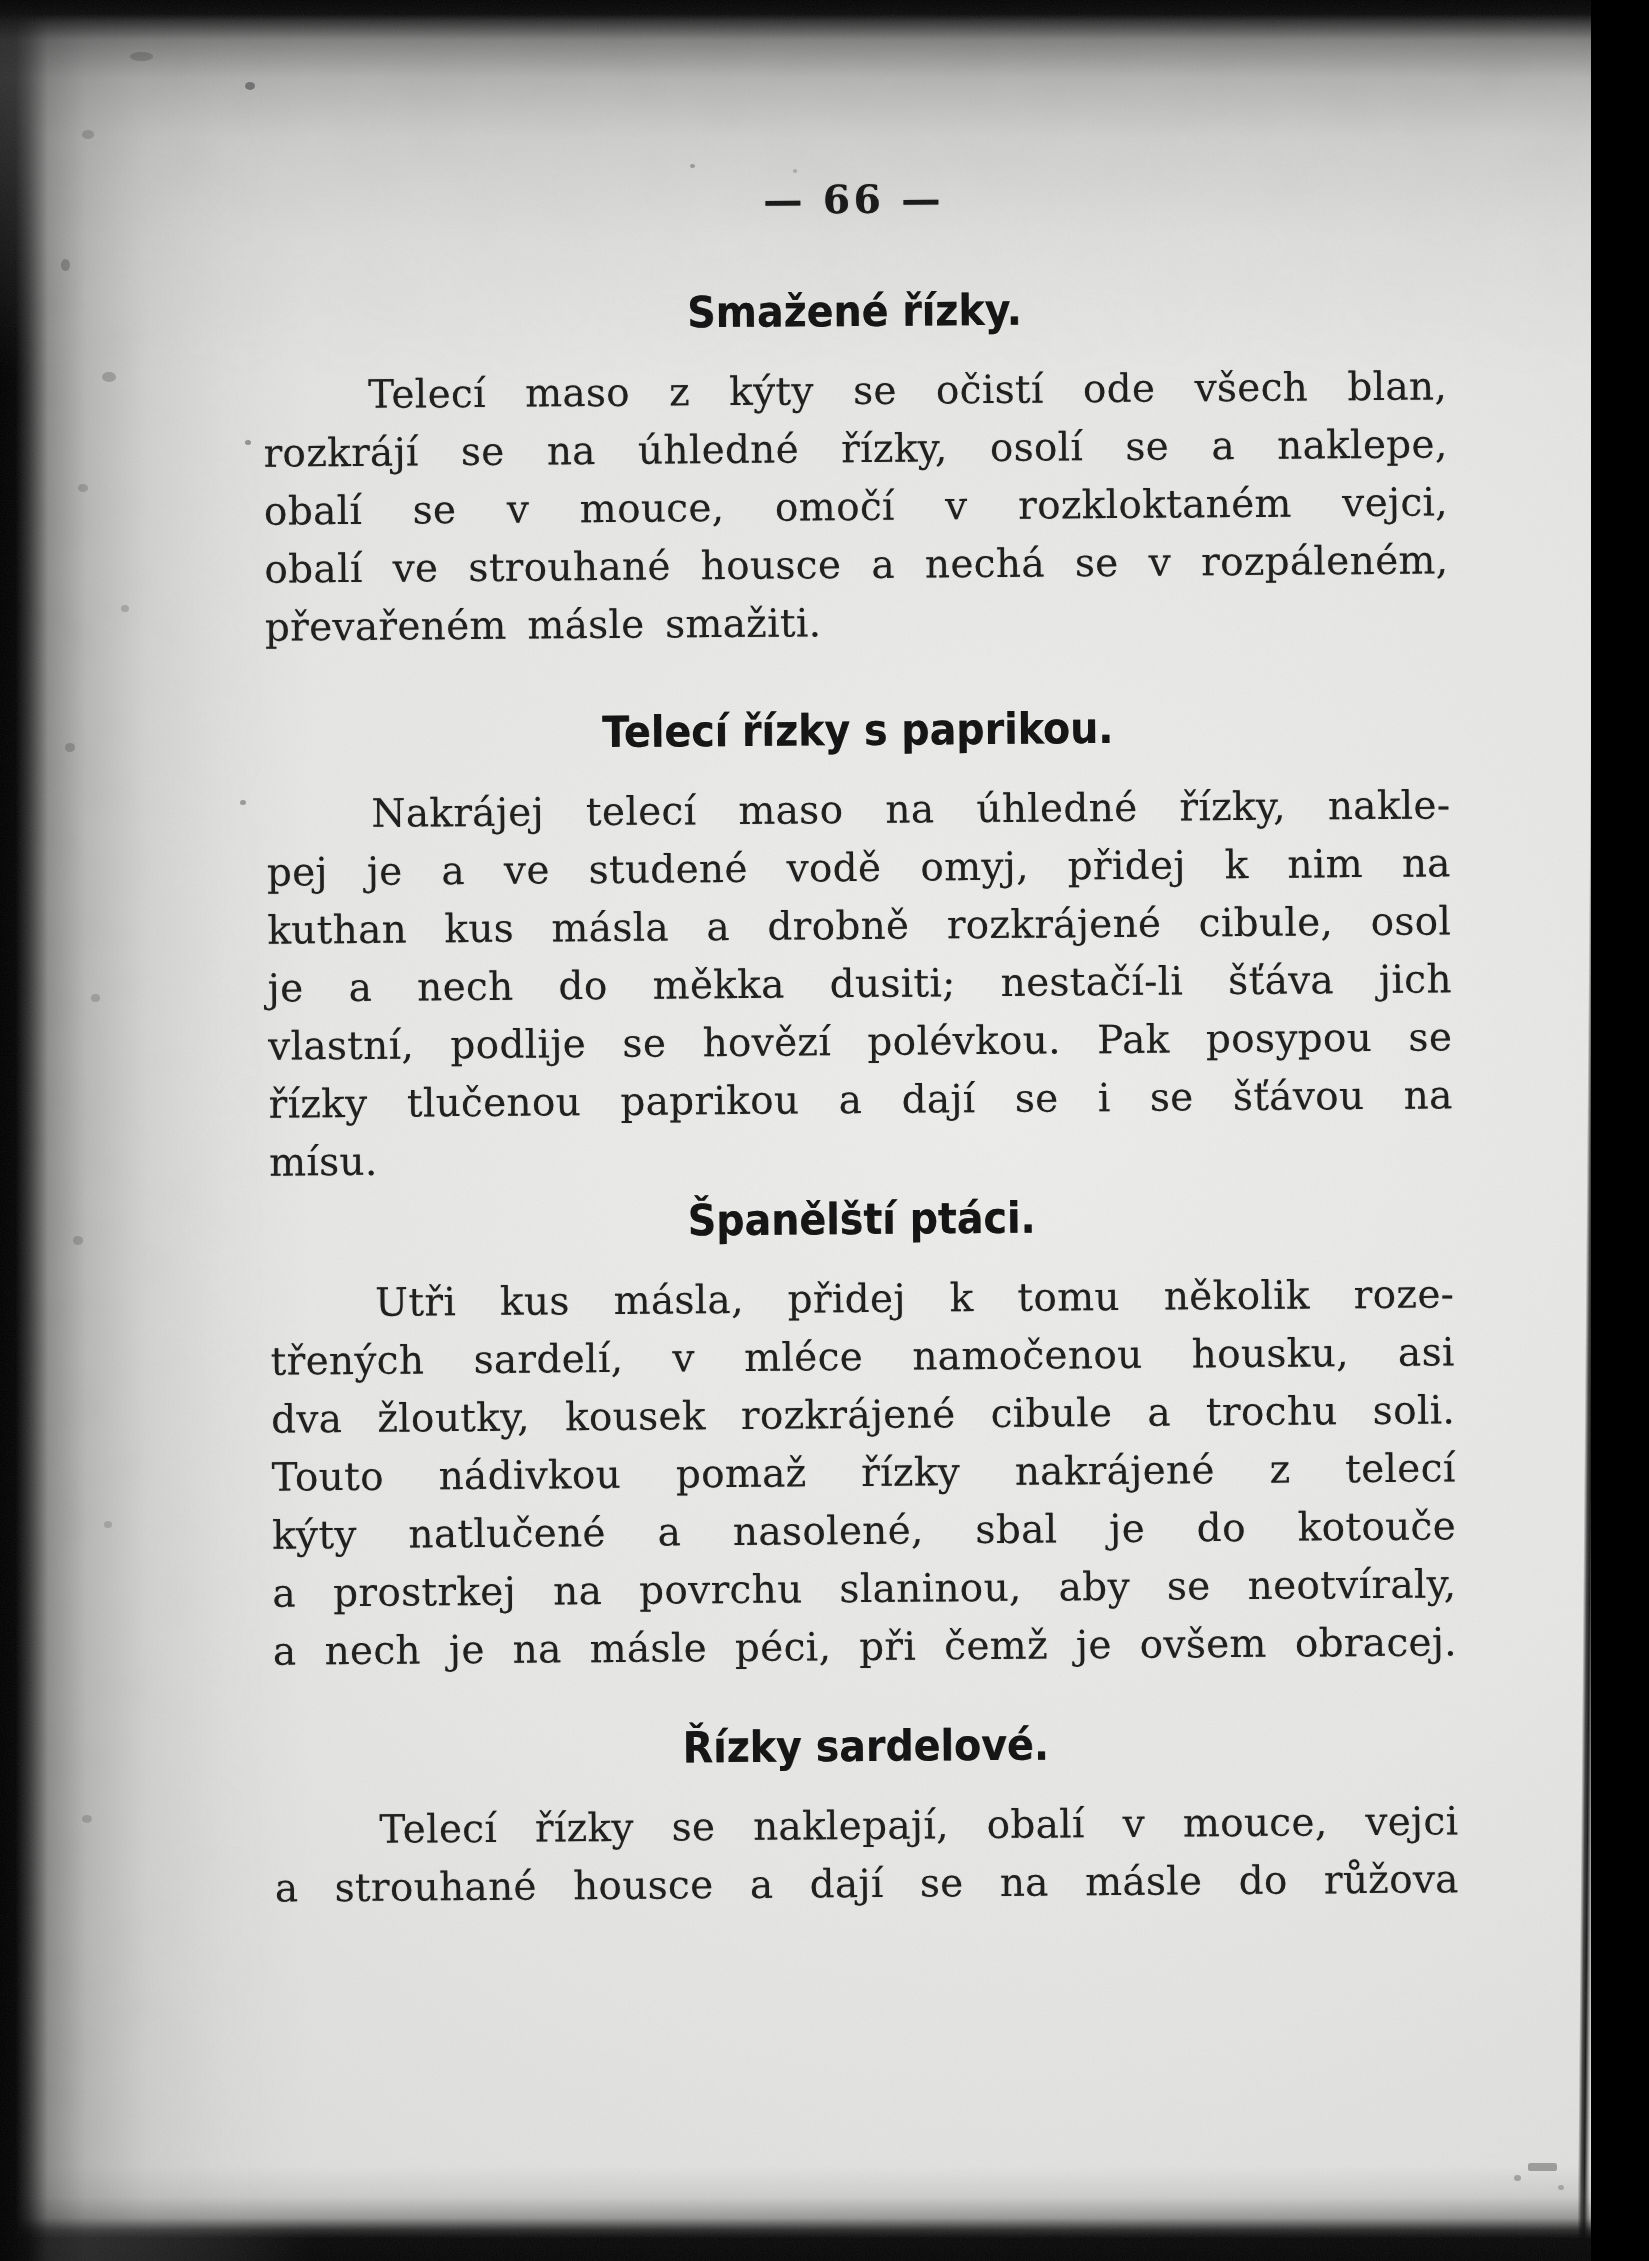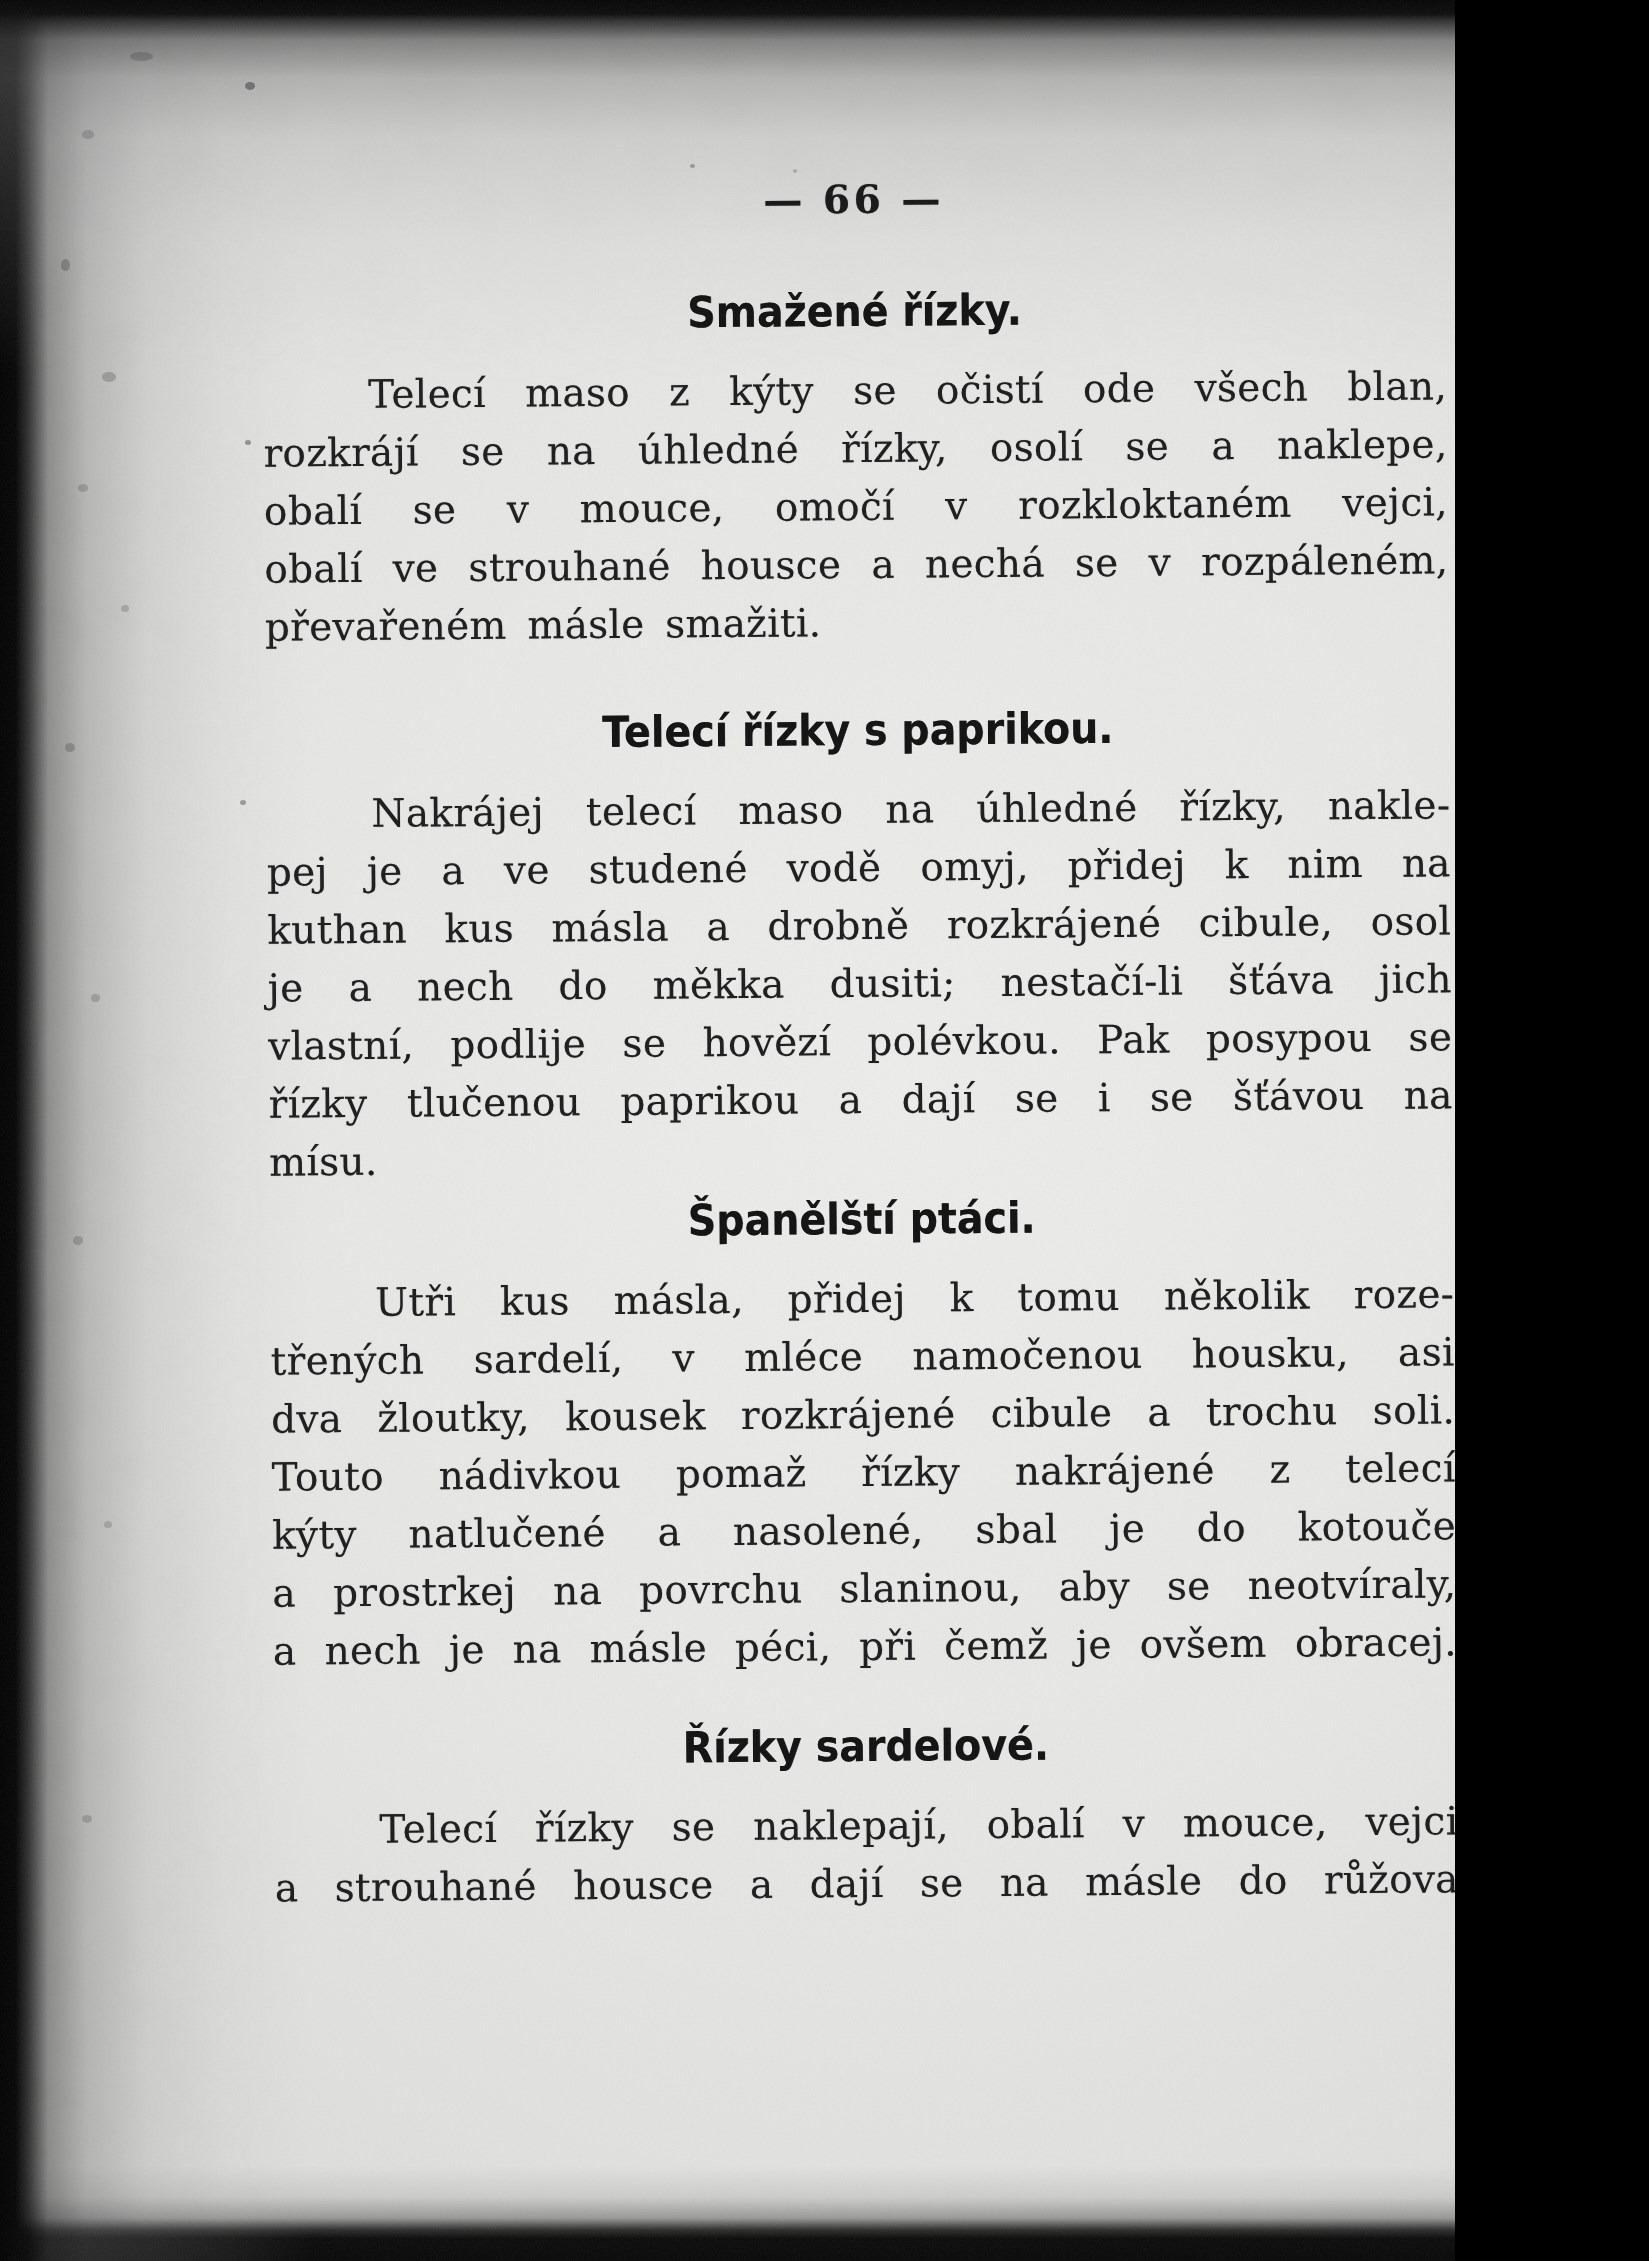--- a/index.html
+++ b/index.html
@@ -1,19 +1,19 @@
 <!DOCTYPE html>
 <html style="--paper: #e6e6e4; --ink: #191919;font-size:14px"><head>
 <meta charset="utf-8">
 <style>
   html, body { margin:0; padding:0; background:#000; }
 
   .scan {
     position:relative;
-    width:1455px; height:2261px;
+    width:1591px; height:2261px;
     overflow:hidden;
     background:
       radial-gradient(130% 95% at 62% 48%,
         #ededeb 0%, #e6e6e4 38%, #dcdcda 66%, #cfcfcd 88%, #c2c2c0 100%);
     font-family:"DejaVu Serif", serif;
   }
 
   
   .edge-overlay {
     position:absolute; inset:0; z-index:3; pointer-events:none;

